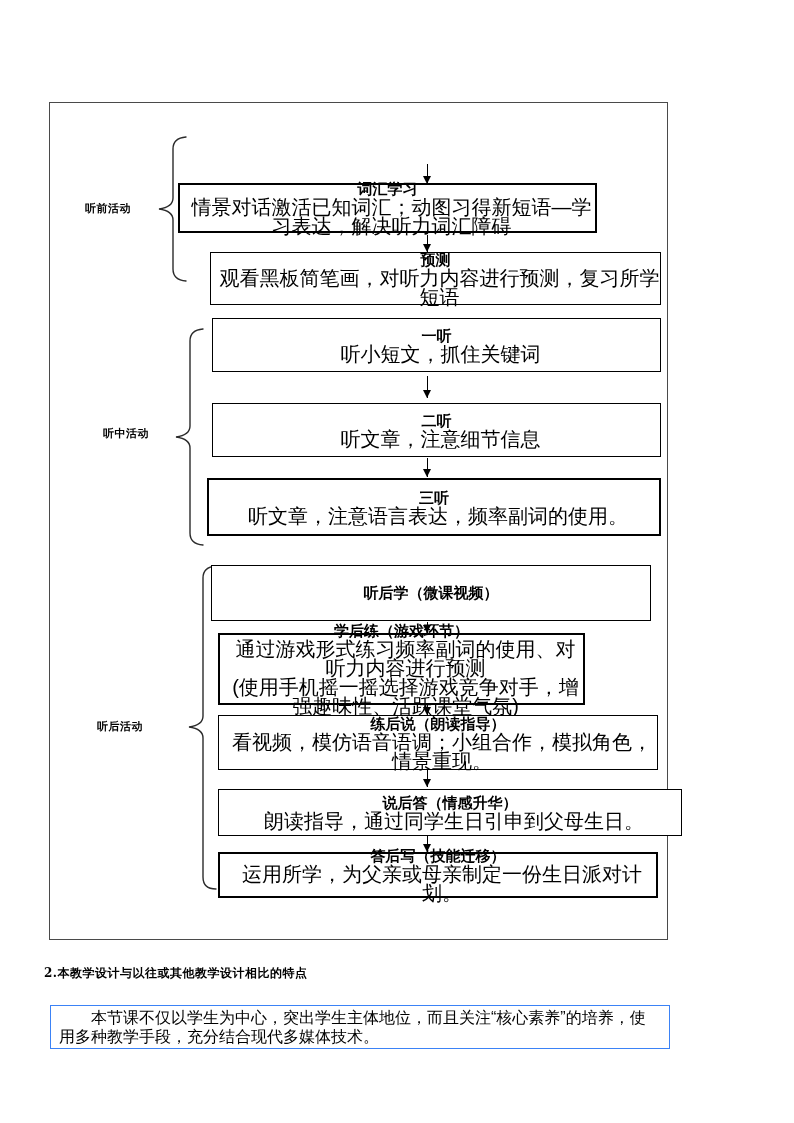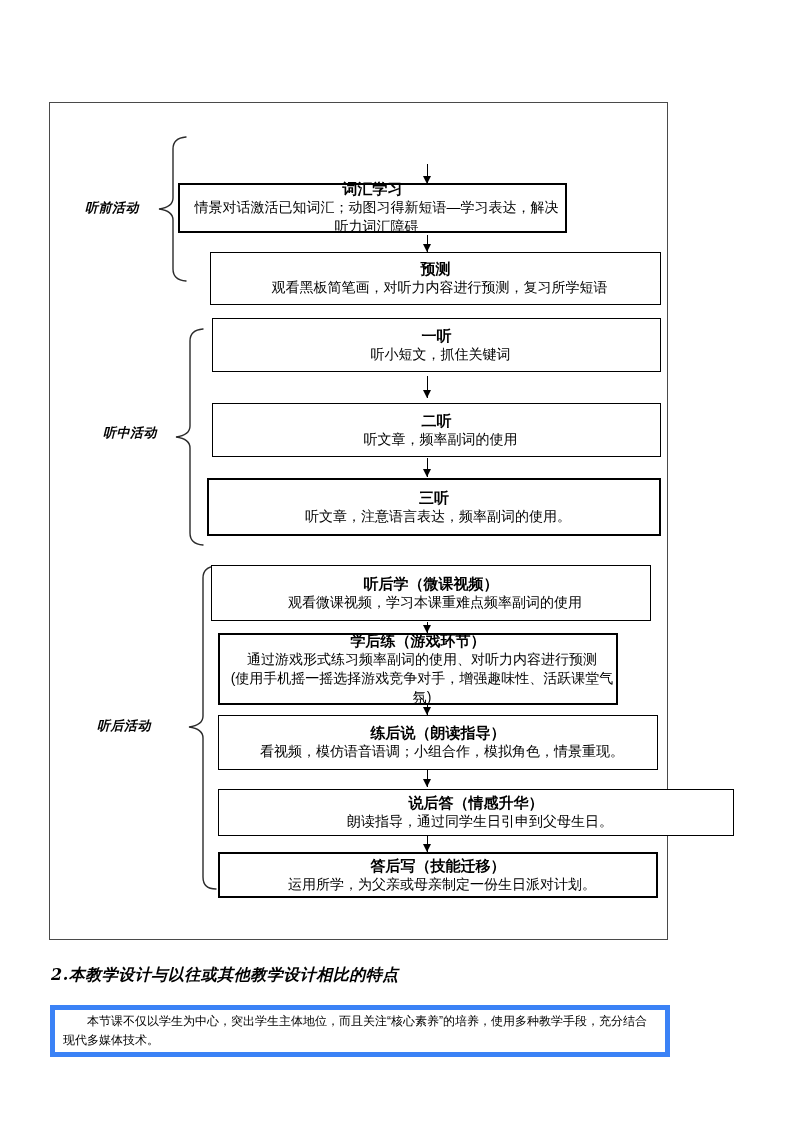--- a/index.html
+++ b/index.html
@@ -3,44 +3,44 @@
 <meta charset="utf-8">
 <style>
   * { margin:0; padding:0; box-sizing:border-box; }
   html,body { background:#fff; }
   body { font-family:"Liberation Sans", sans-serif; color:#000; }
   .page { position:relative; width:794px; height:1123px; background:#fff; overflow:hidden; }
 
   .frame { position:absolute; left:49px; top:102px; width:619px; height:838px;
            border:1.5px solid #4a4a4a; background:#fff; }
 
-  .sec-label { position:absolute; font-size:13px; font-weight:bold; line-height:16px;
-               letter-spacing:0.5px; white-space:nowrap;font-style:italic; }
+  .sec-label { position:absolute; font-size:11px; font-weight:bold; line-height:16px;
+               letter-spacing:0.5px; white-space:nowrap; }
 
   .brace { position:absolute; }
   .brace path { fill:none; stroke:#2b2b2b; stroke-width:1.4; stroke-linecap:round; }
 
   .fbox { position:absolute; border:1px solid #000; background:#fff;
           display:flex; flex-direction:column; justify-content:center; align-items:center;
           text-align:center; }
   .fbox.thick { border-width:2px; }
   .fbox .t { font-size:15px; font-weight:bold; line-height:18px; white-space:nowrap; }
-  .fbox .b { font-size:14px; line-height:19px;margin-left:8px; }
+  .fbox .b { font-size:20px; line-height:19px;margin-left:8px; }
 
   .arrow { position:absolute; width:0; border-left:1.5px solid #000; }
   .arrow::after { content:""; position:absolute; left:-5.2px; bottom:0; width:0; height:0;
                   border-left:4.5px solid transparent; border-right:4.5px solid transparent;
                   border-top:8px solid #000; }
 
-  .heading { position:absolute; left:51px; top:965px; font-family:"DejaVu Serif", serif;
-             font-style:italic; font-weight:bold; font-size:16px; letter-spacing:0.5px;
+  .heading { position:absolute; left:44px; top:965px; font-family:"DejaVu Serif", serif;
+             font-weight:bold; font-size:12px; letter-spacing:0.5px;
              white-space:nowrap; }
 
   .note { position:absolute; left:50px; top:1005px; width:620px; min-height:42px;
-          border:5px solid #3b82f6; background:#fff; font-size:12px; line-height:19px;
+          border:1px solid #3b82f6; background:#fff; font-size:16px; line-height:19px;
           padding:2px 8px; }
   .note p { text-indent:2em; }
 </style>
 </head>
 <body>
 
 <div class="page">
 
   <div class="frame"></div>
 
@@ -60,62 +60,61 @@
 
   <div class="arrow" style="left:427px; top:164px; height:20px;"></div>
   <div class="arrow" style="left:427px; top:235px; height:17px;"></div>
   <div class="arrow" style="left:427px; top:376px; height:22px;"></div>
   <div class="arrow" style="left:427px; top:458px; height:19px;"></div>
   <div class="arrow" style="left:427px; top:622px; height:11px;"></div>
   <div class="arrow" style="left:427px; top:705px; height:10px;"></div>
   <div class="arrow" style="left:427px; top:770px; height:17px;"></div>
   <div class="arrow" style="left:427px; top:836px; height:16px;"></div>
 
-  <div class="fbox thick" style="left:178px; top:183px; width:389px; height:50px;">
+  <div class="fbox thick" style="left:178px; top:183px; width:419px; height:50px;">
     <div class="t">词汇学习</div>
     <div class="b">情景对话激活已知词汇；动图习得新短语—学习表达，解决听力词汇障碍</div>
   </div>
 
   <div class="fbox" style="left:210px; top:252px; width:451px; height:53px;">
     <div class="t">预测</div>
     <div class="b">观看黑板简笔画，对听力内容进行预测，复习所学短语</div>
   </div>
 
   <div class="fbox" style="left:212px; top:318px; width:449px; height:54px;">
     <div class="t">一听</div>
     <div class="b">听小短文，抓住关键词</div>
   </div>
 
   <div class="fbox" style="left:212px; top:403px; width:449px; height:54px;">
     <div class="t">二听</div>
-    <div class="b">听文章，频率副词的使用</div>
+    <div class="b">听文章，注意细节信息</div>
   </div>
 
   <div class="fbox thick" style="left:207px; top:478px; width:454px; height:58px;">
     <div class="t">三听</div>
     <div class="b">听文章，注意语言表达，频率副词的使用。</div>
   </div>
 
   <div class="fbox" style="left:211px; top:565px; width:440px; height:56px;">
     <div class="t">听后学（微课视频）</div>
-    <div class="b">观看微课视频，学习本课重难点频率副词的使用</div>
   </div>
 
-  <div class="fbox thick" style="left:218px; top:633px; width:400px; height:72px;">
+  <div class="fbox thick" style="left:218px; top:633px; width:367px; height:72px;">
     <div class="t">学后练（游戏环节）</div>
     <div class="b">通过游戏形式练习频率副词的使用、对听力内容进行预测</div>
     <div class="b">(使用手机摇一摇选择游戏竞争对手，增强趣味性、活跃课堂气氛)</div>
   </div>
 
   <div class="fbox" style="left:218px; top:715px; width:440px; height:55px;">
     <div class="t">练后说（朗读指导）</div>
     <div class="b">看视频，模仿语音语调；小组合作，模拟角色，情景重现。</div>
   </div>
 
-  <div class="fbox" style="left:218px; top:789px; width:516px; height:47px;">
+  <div class="fbox" style="left:218px; top:789px; width:464px; height:47px;">
     <div class="t">说后答（情感升华）</div>
     <div class="b">朗读指导，通过同学生日引申到父母生日。</div>
   </div>
 
   <div class="fbox thick" style="left:218px; top:852px; width:440px; height:46px;">
     <div class="t">答后写（技能迁移）</div>
     <div class="b">运用所学，为父亲或母亲制定一份生日派对计划。</div>
   </div>
 
   <div class="heading">2.本教学设计与以往或其他教学设计相比的特点</div>

